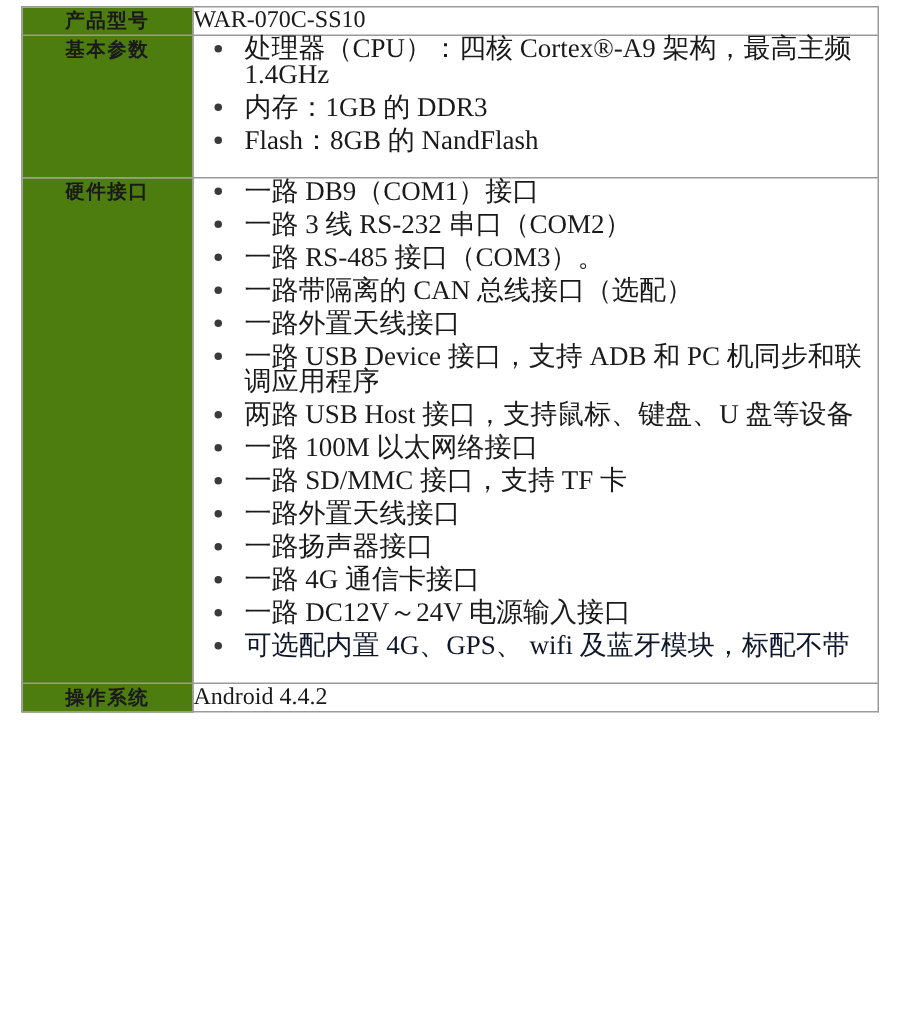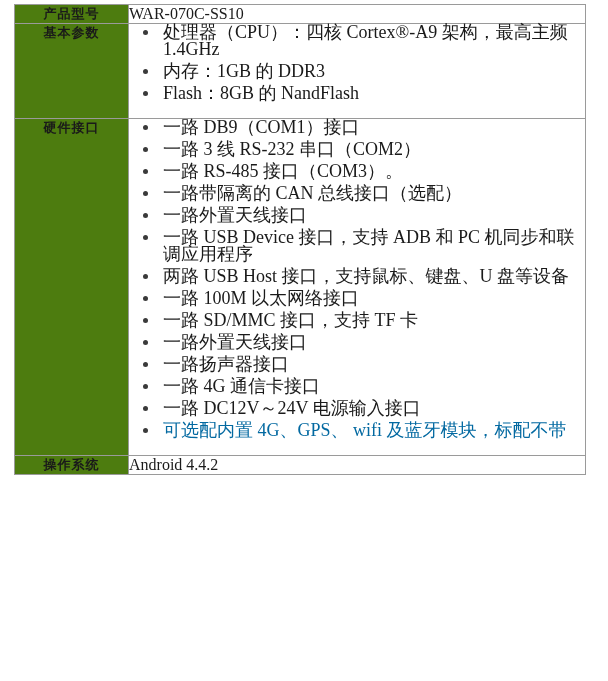--- a/index.html
+++ b/index.html
@@ -66,21 +66,21 @@
     content: "";
     position: absolute;
     left: 14px;
     top: 6px;
     width: 5px;
     height: 5px;
     background: #3a3a3a;
     border-radius: 50%;
   }
   .hl {
-    color: #0369a1;
+    color: #0f172a;
   }
 </style>
 </head>
 <body>
 
 <table class="spec-table">
   <colgroup>
       <col class="c1">
       <col class="c2">
     </colgroup>

